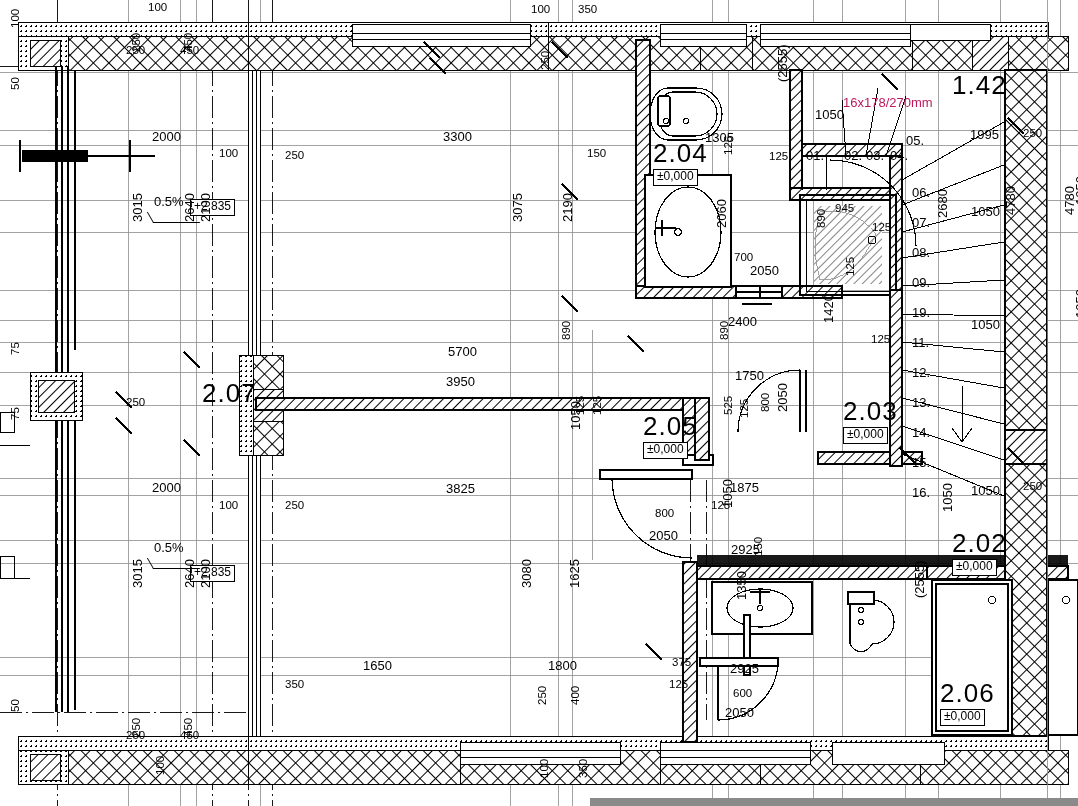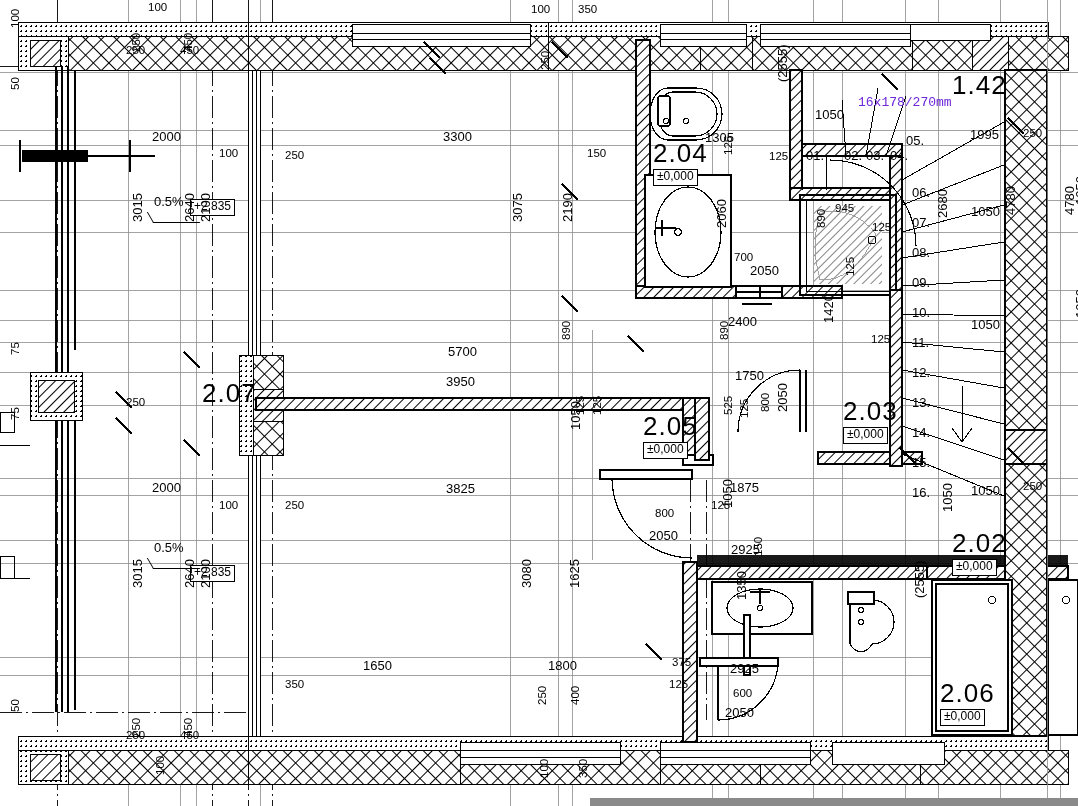--- a/index.html
+++ b/index.html
@@ -8,21 +8,21 @@
   #plan{position:relative;width:1078px;height:806px;background:#fff;overflow:hidden;}
   #plan svg{position:absolute;left:0;top:0;}
   .dim{position:absolute;font-family:"Liberation Sans",sans-serif;font-size:13px;color:#000;white-space:nowrap;line-height:1;}
   .dim.v{transform-origin:0 0;transform:rotate(-90deg);}
   .dim.sm{font-size:11.5px;}
   .room{position:absolute;white-space:nowrap;}
   .room .num{font-family:"Liberation Sans",sans-serif;font-size:26px;letter-spacing:1px;color:#000;line-height:1;}
   .room .lvl{font-family:"Liberation Sans",sans-serif;font-size:12px;border:1.3px solid #000;padding:0px 3px 1px 3px;display:inline-block;margin-top:3px;line-height:1.15;background:#fff;}
   .room.noLvl .num{font-size:26px;}
   .step{position:absolute;font-size:13px;font-family:"Liberation Sans",sans-serif;color:#000;}
-  .note{position:absolute;font-size:13px;font-family:Liberation Mono, monospace;color:#6d28d9;white-space:nowrap;margin-left:15px;}
+  .note{position:absolute;font-size:13px;font-family:Liberation Sans, sans-serif;color:#be185d;white-space:nowrap;}
   .wm{position:absolute;pointer-events:none;color:#e9e9e9;font-family:"Liberation Serif",serif;user-select:none;}
   .wm1{left:330px;top:320px;font-size:96px;letter-spacing:4px;font-weight:bold;}
   .wm2{left:400px;top:415px;font-size:40px;letter-spacing:2px;}
   .botbar{position:absolute;left:590px;top:798px;width:488px;height:8px;background:#8a8a8a;}
 </style>
 </head>
 <body>
 
 <div id="plan">
 
@@ -446,21 +446,21 @@
     <div class="dim v" style="left: 1074px; top: 318px;">1050</div>
     <div class="step" style="left: 806px; top: 148px;">01.</div>
     <div class="step" style="left: 836px; top: 148px; margin-left: 8px;">02.</div>
     <div class="step" style="left: 866px; top: 148px;">03.</div>
     <div class="step" style="left: 890px; top: 148px;">04.</div>
     <div class="step" style="left: 906px; top: 133px;">05.</div>
     <div class="step" style="left: 912px; top: 185px;">06.</div>
     <div class="step" style="left: 912px; top: 215px;">07.</div>
     <div class="step" style="left: 912px; top: 245px;">08.</div>
     <div class="step" style="left: 912px; top: 275px;">09.</div>
-    <div class="step" style="left: 912px; top: 305px;">10.</div>
+    <div class="step" style="left: 912px; top: 305px;">19.</div>
     <div class="step" style="left: 912px; top: 335px;">11.</div>
     <div class="step" style="left: 912px; top: 365px;">12.</div>
     <div class="step" style="left: 912px; top: 395px;">13.</div>
     <div class="step" style="left: 912px; top: 425px;">14.</div>
     <div class="step" style="left: 912px; top: 455px;">15.</div>
     <div class="step" style="left: 912px; top: 485px;">16.</div>
     <div class="note" style="left: 843px; top: 95px;">16x178/270mm</div>
   </div>
 
 </body></html>

